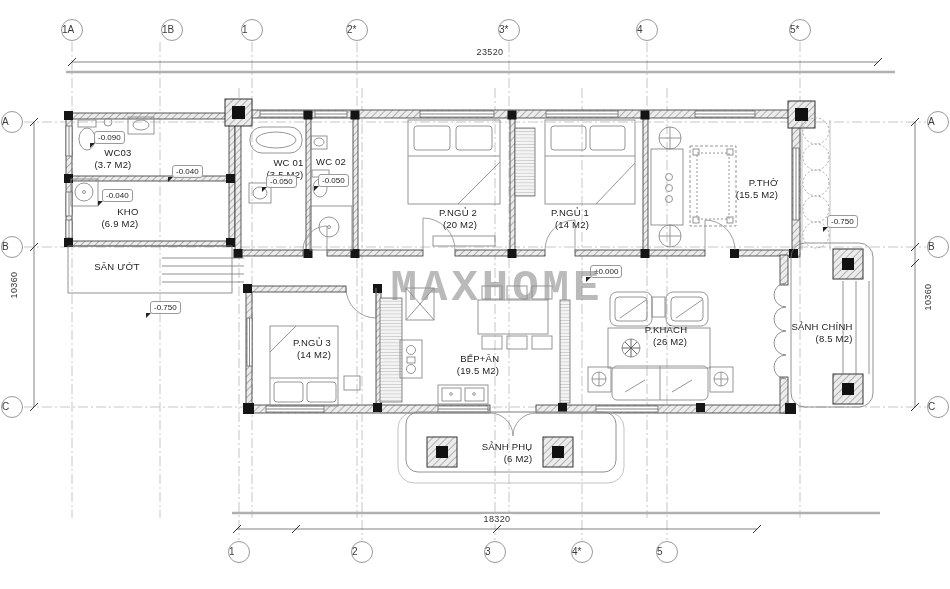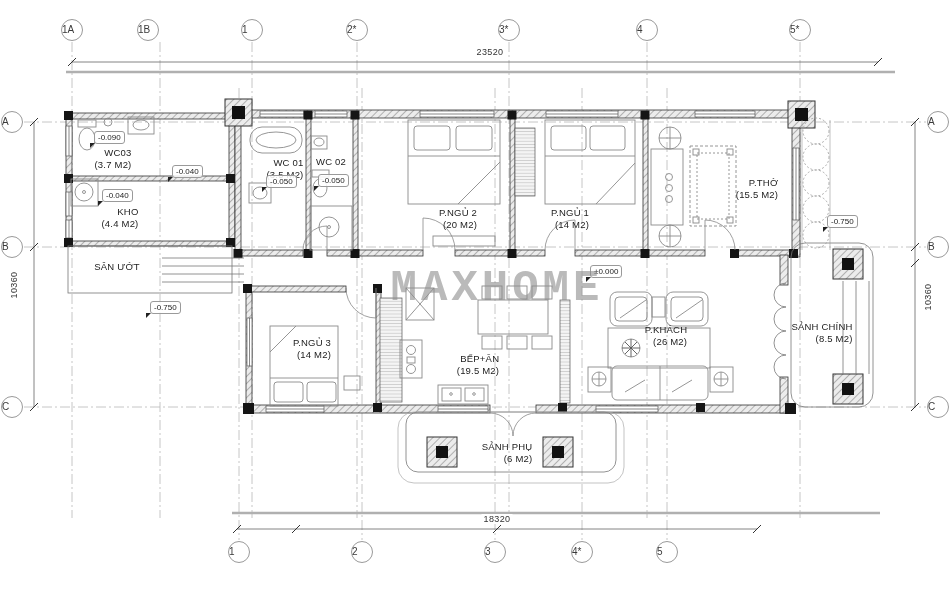--- a/index.html
+++ b/index.html
@@ -342,21 +342,21 @@
         <ellipse cx="320" cy="188" rx="7" ry="9"></ellipse>
       <rect x="310" y="206" width="42" height="44"></rect>
         <circle cx="329" cy="227" r="10"></circle>
         <circle cx="329" cy="227" r="1.5"></circle>
     </g>
   </svg>
 
   <div class="watermark" style="left:497px;top:263px">MAXHOME</div>
 
   <div class="bubble" style="left:61px;top:19px">1A</div>
-  <div class="bubble" style="left:137px;top:19px">1B</div>
+  <div class="bubble" style="left:161px;top:19px">1B</div>
   <div class="bubble" style="left:241px;top:19px">1</div>
   <div class="bubble" style="left:346px;top:19px">2*</div>
   <div class="bubble" style="left:498px;top:19px">3*</div>
   <div class="bubble" style="left:636px;top:19px">4</div>
   <div class="bubble" style="left:789px;top:19px">5*</div>
 
   <div class="bubble" style="left:228px;top:541px">1</div>
   <div class="bubble" style="left:351px;top:541px">2</div>
   <div class="bubble" style="left:484px;top:541px">3</div>
   <div class="bubble" style="left:571px;top:541px">4*</div>
@@ -373,21 +373,21 @@
   <div class="dim" style="left:497px;top:514px">18320</div>
   <div class="dim v" style="left:14px;top:285px">10360</div>
   <div class="dim v" style="left:928px;top:297px">10360</div>
 
   <div class="room-label" style="left:113px;top:147px">
     <div>WC03</div>
     <div>(3.7 M2)</div>
   </div>
   <div class="room-label" style="left:120px;top:206px">
     <div>KHO</div>
-    <div>(4.4 M2)</div>
+    <div>(6.9 M2)</div>
   </div>
   <div class="room-label" style="left:117px;top:261px">
     <div>SÂN ƯỚT</div>
   </div>
   <div class="room-label" style="left:285px;top:157px">
     <div>WC 01</div>
     <div>(3.5 M2)</div>
   </div>
   <div class="room-label" style="left:331px;top:156px">
     <div>WC 02</div>

